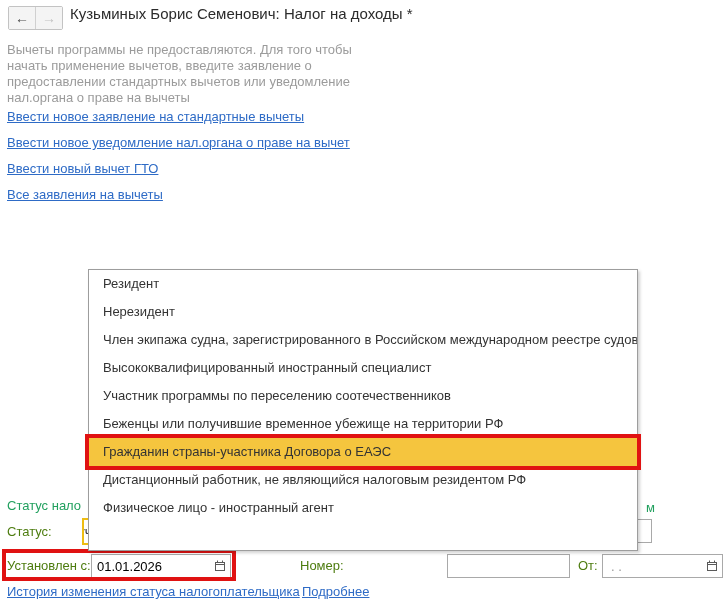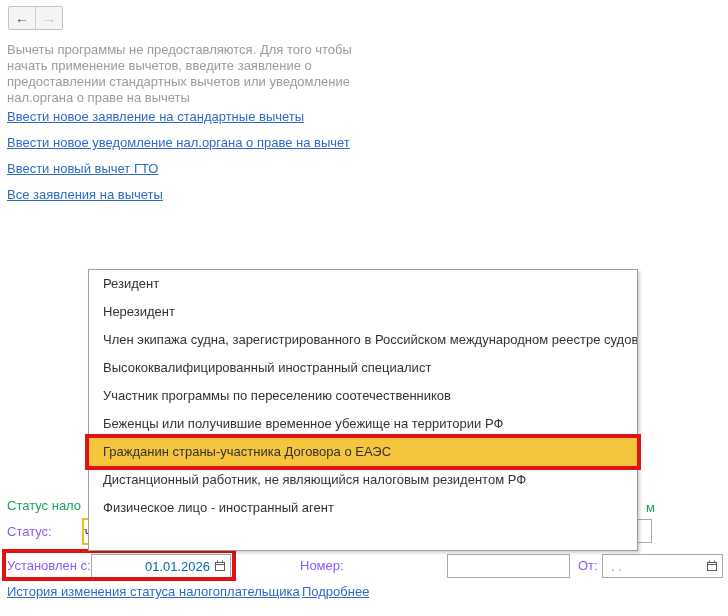--- a/index.html
+++ b/index.html
@@ -27,21 +27,21 @@
   }
   .opt{height:28px;line-height:28px;padding-left:14px;white-space:nowrap;overflow:hidden;cursor:pointer;}
   .opt.hl{
     background:#f5c53e;outline:4px solid #e01212;position:relative;z-index:6;
   }
   
   .green-frag{position:absolute;color:#21a05e;white-space:nowrap;}
   .gf-left{left:7px;top:498px;}
   .gf-right{left:646px;top:500px;}
   
-  .lbl{position:absolute;color:#8b5cf6;white-space:nowrap;}
+  .lbl{position:absolute;color:#4d7c0f;white-space:nowrap;}
   .field{
     position:absolute;background:#fff;border:1px solid #a9a9a9;box-sizing:border-box;
     height:24px;display:flex;align-items:center;
   }
   
   .combo{
     position:absolute;left:82px;top:518px;width:212px;height:27px;background:#fff;
     border:2px solid #eebd13;box-sizing:border-box;display:flex;align-items:stretch;z-index:4;
   }
   .combo-value{
@@ -54,38 +54,39 @@
   
   .spin{left:447px;top:519px;width:77px;padding:0;}
   .spin-text{flex:1;text-align:right;padding-right:5px;}
   .spin-col{width:16px;height:100%;border-left:1px solid #a9a9a9;display:flex;flex-direction:column;}
   .spin-up,.spin-dn{flex:1;display:flex;align-items:center;justify-content:center;cursor:pointer;background:#fcfcfc;}
   .spin-up{border-bottom:1px solid #a9a9a9;}
   .tri-up-s{width:0;height:0;border-left:3px solid transparent;border-right:3px solid transparent;border-bottom:4px solid #555;}
   .tri-dn-s{width:0;height:0;border-left:3px solid transparent;border-right:3px solid transparent;border-top:4px solid #555;}
   
   .redbox{position:absolute;left:2px;top:549px;width:234px;height:32px;border:4px solid #e01212;box-sizing:border-box;z-index:3;pointer-events:none;}
-  .datefield-text{flex:1;padding-left:5px;color:#0369a1;text-align:right;}
+  .datefield-text{flex:1;padding-left:5px;color:#000000;}
   .date-placeholder{flex:1;padding-left:8px;color:#9b9b9b;}
   .cal-btn{width:20px;display:flex;align-items:center;justify-content:center;cursor:pointer;}
   .blink{color:#2e6bc6;text-decoration:underline;cursor:pointer;position:absolute;white-space:nowrap;}
 </style>
 </head>
 <body>
 
 <div class="app">
 
   <div class="navgroup">
     <div class="navbtn back">
       <span>←</span>
     </div>
     <div class="navbtn fwd">
       <span>→</span>
     </div>
   </div>
+  <div class="title">Кузьминых Борис Семенович: Налог на доходы *</div>
 
   <div class="notice">Вычеты программы не предоставляются. Для того чтобы начать применение вычетов, введите заявление о предоставлении стандартных вычетов или уведомление нал.органа о праве на вычеты</div>
 
   <div class="alink l1">Ввести новое заявление на стандартные вычеты</div>
   <div class="alink l2">Ввести новое уведомление нал.органа о праве на вычет</div>
   <div class="alink l3">Ввести новый вычет ГТО</div>
   <div class="alink l4">Все заявления на вычеты</div>
 
   <div class="green-frag gf-left">Статус нало</div>
   <div class="green-frag gf-right">м</div>

